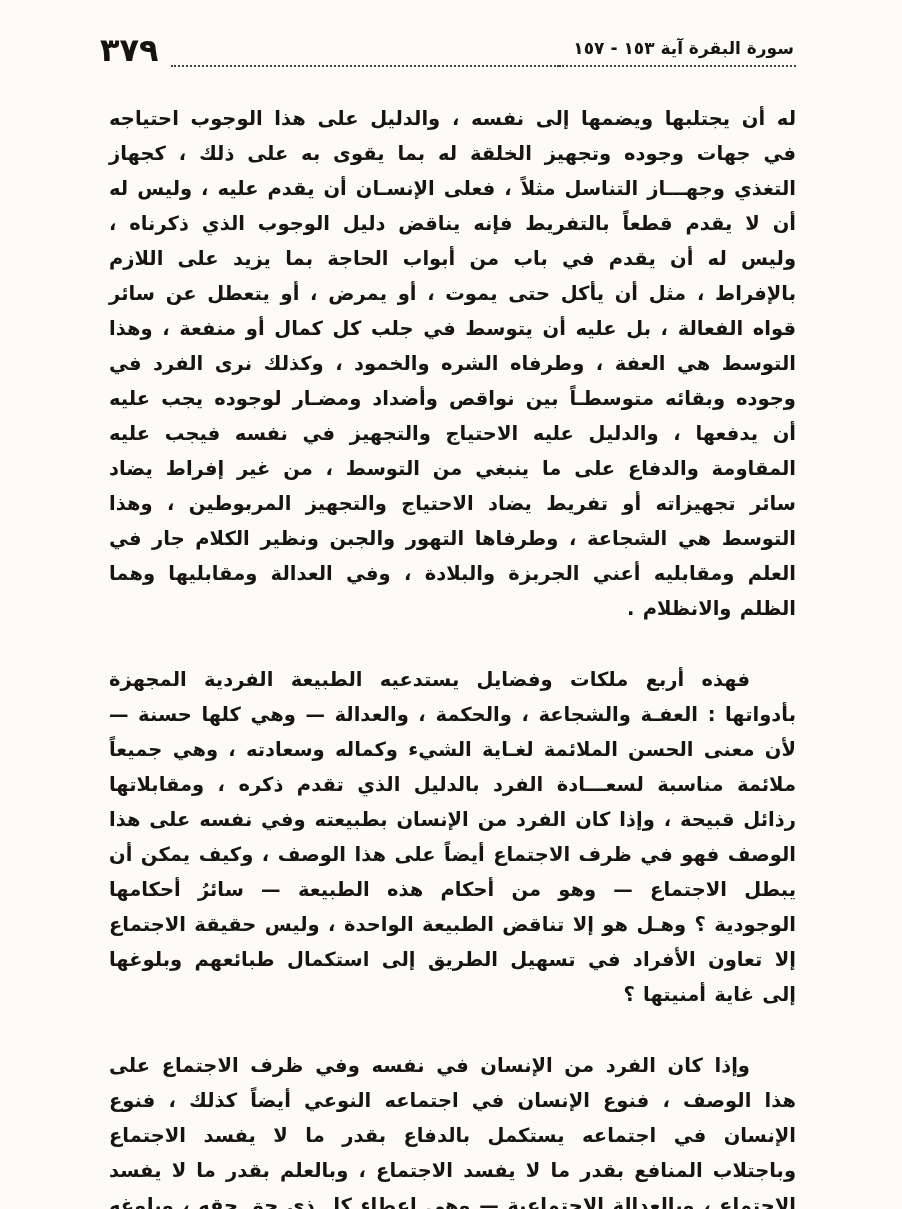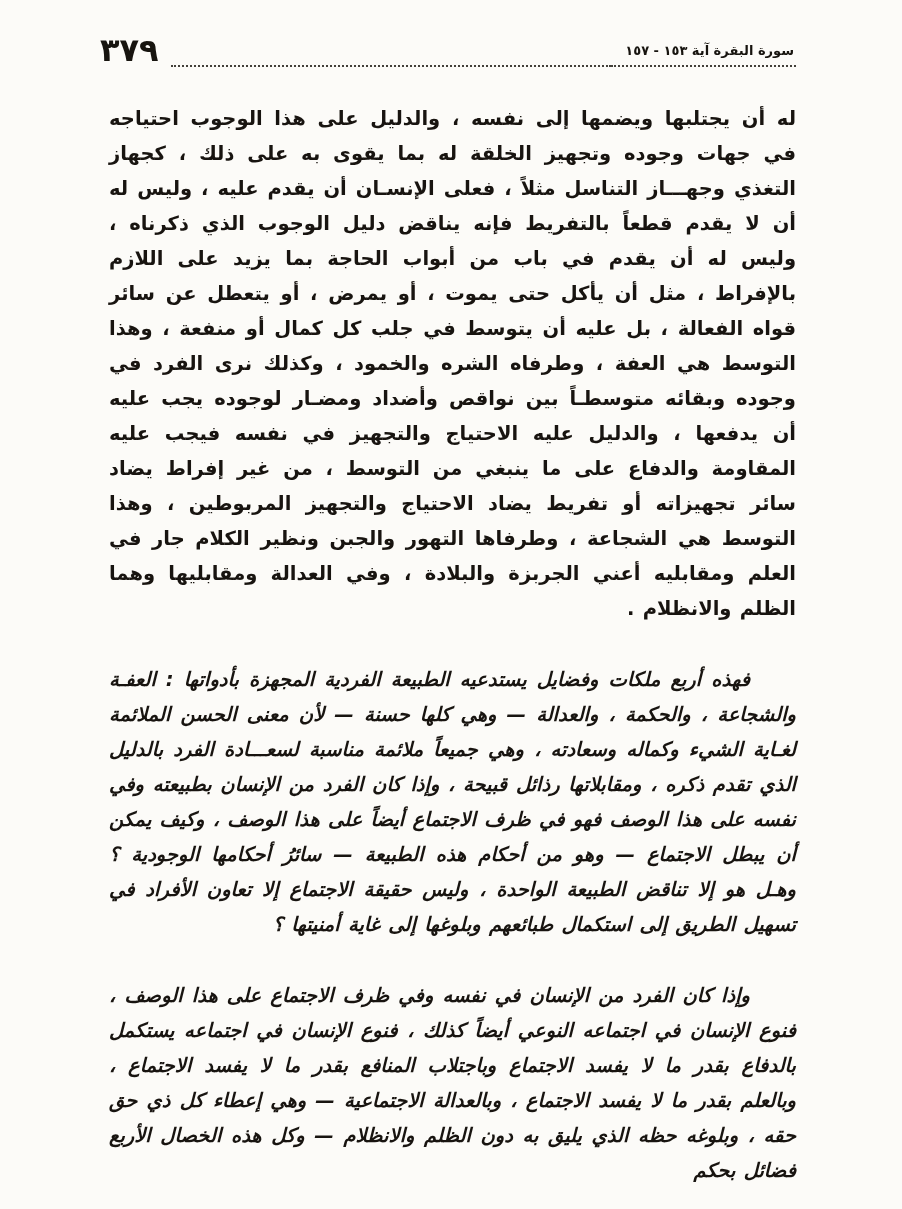--- a/index.html
+++ b/index.html
@@ -22,21 +22,21 @@
   }
 
   
   .page-header {
     display: flex;
     align-items: flex-end;
     margin: 8px 0 34px 0;
   }
 
   .chapter-title {
-    font-size: 13px;
+    font-size: 17px;
     font-weight: bold;
     white-space: nowrap;
     padding: 0 2px 7px 14px;
     border-bottom: 2px dotted #43403a;
     letter-spacing: 0.2px;
     text-align: center;
   }
 
   .dotted-leader {
     flex: 1 1 auto;
@@ -62,21 +62,20 @@
     line-height: 35px;
     font-weight: bold;
     text-align: justify;
     word-spacing: 1.5px;
     color: #181410;
     margin-left: 9px;
   }
 
   .para + .para {
     margin-top: 36px;
-    font-style: italic;
   }
 
   .para.indented {
     text-indent: 46px;
   }
 </style>
 </head>
 <body>
 
 <div class="page">

